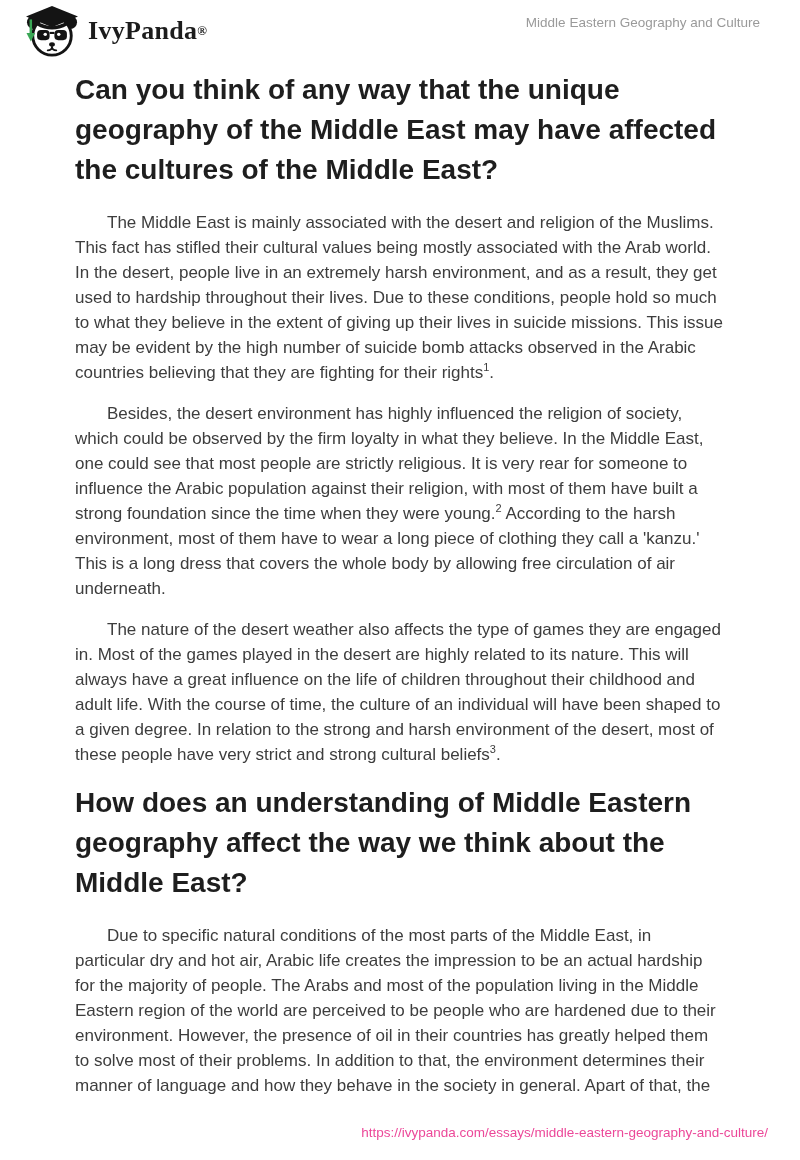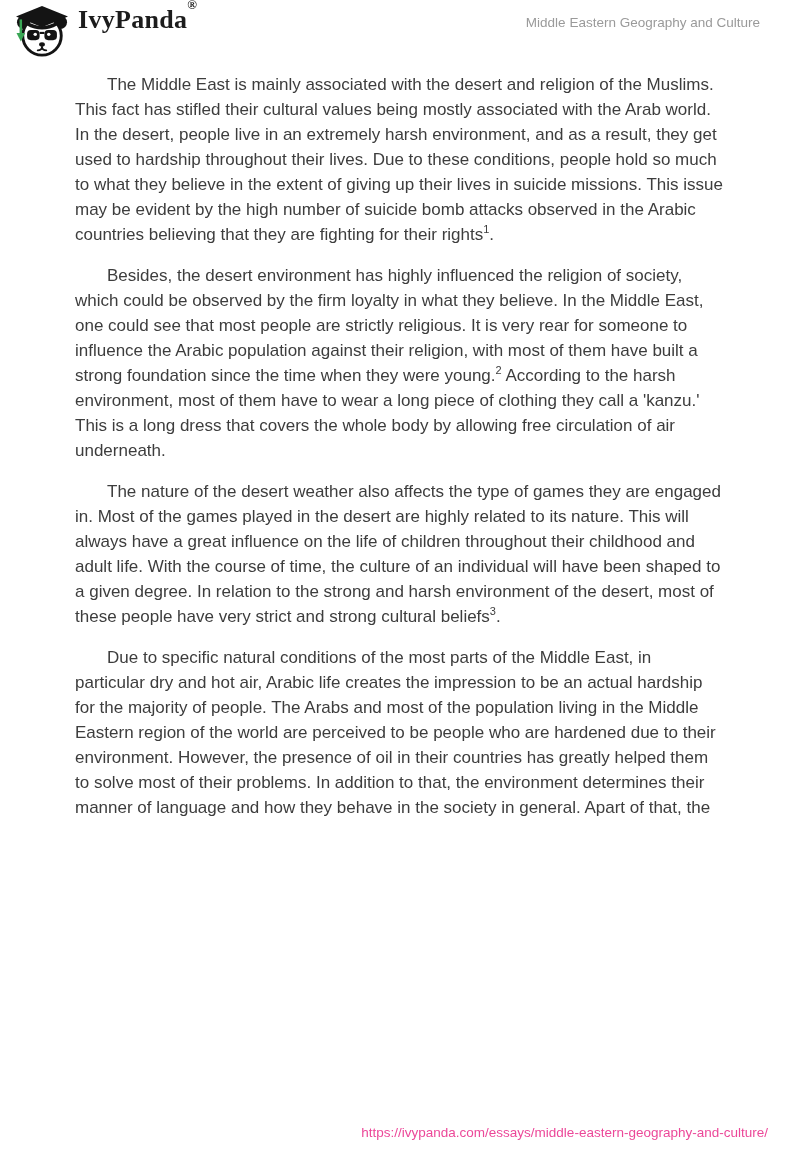--- a/index.html
+++ b/index.html
@@ -7,21 +7,21 @@
     width: 800px;
     height: 1160px;
     background: #ffffff;
     font-family: "Liberation Sans", sans-serif;
     position: relative;
     overflow: hidden;
   }
 
   
   .header { position: absolute; top: 0; left: 0; right: 0; height: 56px; }
-  .brand { position: absolute; left: 12px; top: 5px; display: flex; align-items: flex-start; }
+  .brand { position: absolute; left: 22px; top: 5px; display: flex; align-items: center; }
   .brand-logo { width: 60px; height: 52px; display: block; }
   .brand-name {
     font-family: "Liberation Serif", serif;
     font-weight: bold;
     font-size: 26px;
     color: #1c1c1c;
     margin-left: 6px;
     letter-spacing: 0.3px;
   }
   .brand-reg {
@@ -104,22 +104,24 @@
       <path d="M30 43 q0 4 -4.5 4 M30 43 q0 4 4.5 4" stroke="#141414" stroke-width="1.8" fill="none" stroke-linecap="round"></path>
     </svg>
     <span class="brand-name">IvyPanda</span>
       <span class="brand-reg">®</span>
   </div>
   <div class="doc-title">Middle Eastern Geography and Culture</div>
 </div>
 
 <div class="content">
   <section>
+    <h2 class="essay-heading">Can you think of any way that the unique geography of the Middle East may have affected the cultures of the Middle East?</h2>
     <p class="essay-paragraph"><span>The Middle East is mainly associated with the desert and religion of the Muslims. This fact has stifled their cultural values being mostly associated with the Arab world. In the desert, people live in an extremely harsh environment, and as a result, they get used to hardship throughout their lives. Due to these conditions, people hold so much to what they believe in the extent of giving up their lives in suicide missions. This issue may be evident by the high number of suicide bomb attacks observed in the Arabic countries believing that they are fighting for their rights</span><sup>1</sup><span>.</span></p>
     <p class="essay-paragraph"><span>Besides, the desert environment has highly influenced the religion of society, which could be observed by the firm loyalty in what they believe. In the Middle East, one could see that most people are strictly religious. It is very rear for someone to influence the Arabic population against their religion, with most of them have built a strong foundation since the time when they were young.</span><sup>2</sup><span> According to the harsh environment, most of them have to wear a long piece of clothing they call a 'kanzu.' This is a long dress that covers the whole body by allowing free circulation of air underneath.</span></p>
     <p class="essay-paragraph"><span>The nature of the desert weather also affects the type of games they are engaged in. Most of the games played in the desert are highly related to its nature. This will always have a great influence on the life of children throughout their childhood and adult life. With the course of time, the culture of an individual will have been shaped to a given degree. In relation to the strong and harsh environment of the desert, most of these people have very strict and strong cultural beliefs</span><sup>3</sup><span>.</span></p>
   </section>
   <section>
+    <h2 class="essay-heading">How does an understanding of Middle Eastern geography affect the way we think about the Middle East?</h2>
     <p class="essay-paragraph"><span>Due to specific natural conditions of the most parts of the Middle East, in particular dry and hot air, Arabic life creates the impression to be an actual hardship for the majority of people. The Arabs and most of the population living in the Middle Eastern region of the world are perceived to be people who are hardened due to their environment. However, the presence of oil in their countries has greatly helped them to solve most of their problems. In addition to that, the environment determines their manner of language and how they behave in the society in general. Apart of that, the</span></p>
   </section>
 </div>
 
 <div class="footer-url">https://ivypanda.com/essays/middle-eastern-geography-and-culture/</div>
 
 </body></html>

